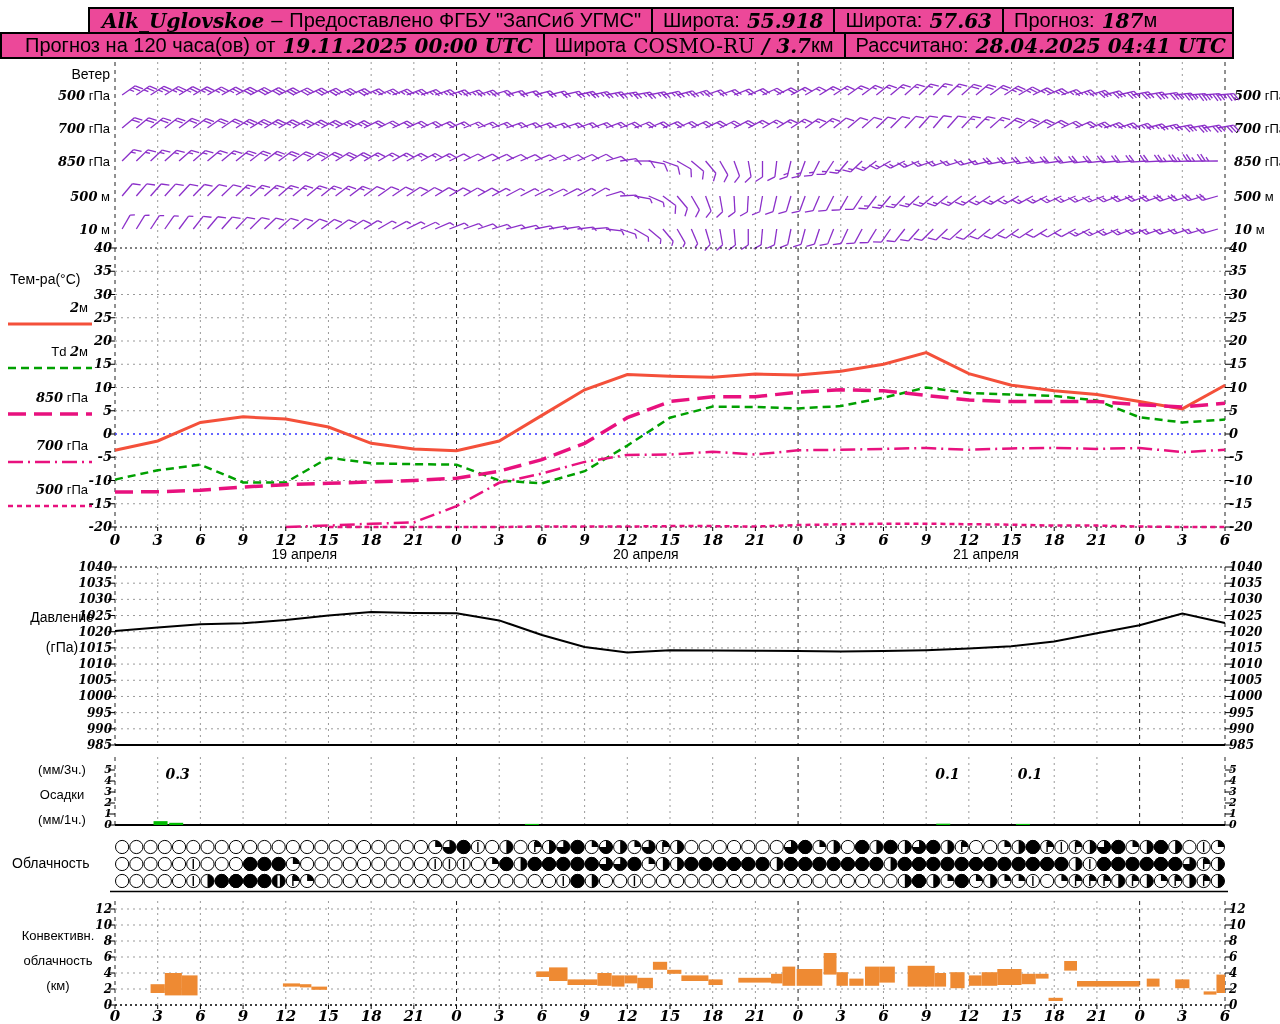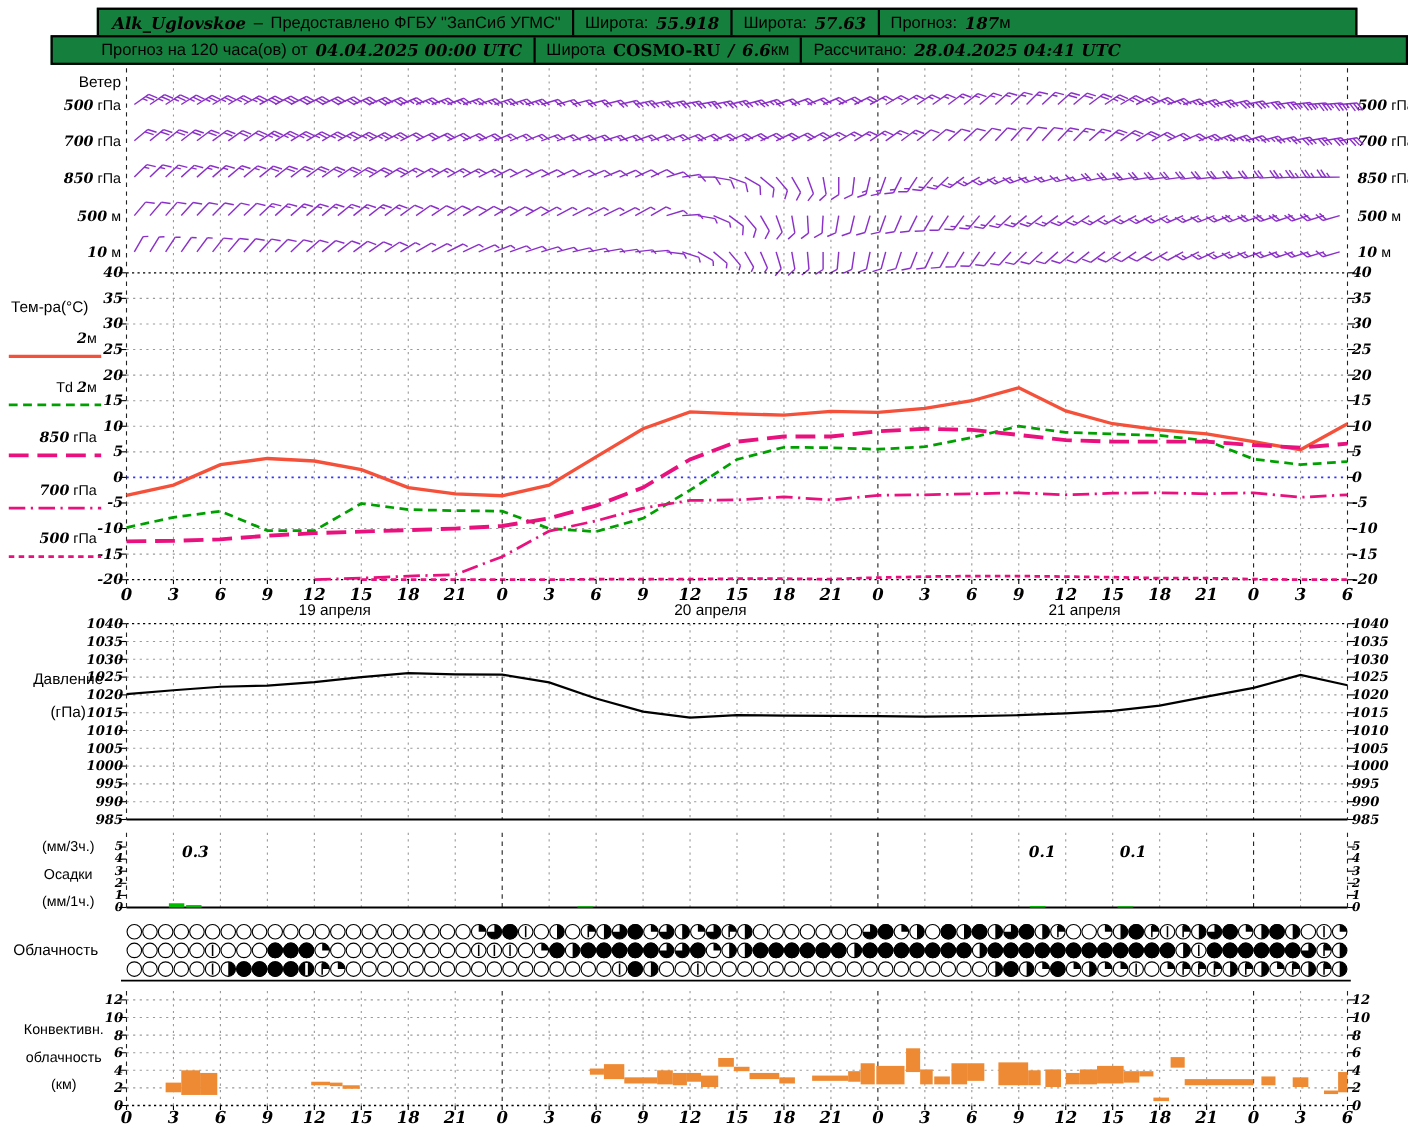--- a/index.html
+++ b/index.html
@@ -1,23 +1,23 @@
 <!DOCTYPE html>
 <html><head>
 <meta charset="utf-8">
 <style>
   html,body{margin:0;padding:0;background:#fff;}
   .app{position:relative;width:1280px;height:1024px;background:#fff;overflow:hidden;
        font-family:"Liberation Sans",sans-serif;color:#000;}
-  .hdr-row{position:absolute;border:2px solid #000;background:#15803d;display:flex;
-           align-items:center;font-size:15px;white-space:nowrap;box-sizing:border-box;}
+  .hdr-row{position:absolute;border:2px solid #000;background:#ec4899;display:flex;
+           align-items:center;font-size:20px;white-space:nowrap;box-sizing:border-box;}
   .hdr-row1{left:88px;top:7px;width:1146px;height:27px;padding-left:12px;}
-  .hdr-row2{left:0px;top:32px;width:1234px;height:27px;padding-left:44px;margin-left:46px;}
+  .hdr-row2{left:0px;top:32px;width:1234px;height:27px;padding-left:23px;}
   .val{font-family:"DejaVu Serif",serif;font-style:italic;font-weight:bold;}
-  .mdl{font-family:"DejaVu Serif",serif;font-weight:bold;text-align:right;}
+  .mdl{font-family:"DejaVu Serif",serif;font-weight:normal;text-align:right;}
   .sep{display:inline-block;align-self:stretch;border-left:2px solid #000;margin:0 10px;}
   .sp{display:inline-block;width:7px;}
   svg text{font-family:"Liberation Sans",sans-serif;fill:#000;}
   svg .num{font-family:"DejaVu Serif",serif;font-style:italic;font-weight:bold;}
 </style>
 </head>
 <body>
 
 <div class="app">
 
@@ -38,29 +38,29 @@
     <span class="sep"></span>
     <span>Прогноз:</span>
     <span class="sp"></span>
     <span class="val">187</span>
       <span>м</span>
   </div>
 
   <div class="hdr-row hdr-row2">
     <span>Прогноз на 120 часа(ов) от</span>
     <span class="sp"></span>
-    <span class="val">04.04.2025 00:00 UTC</span>
+    <span class="val">19.11.2025 00:00 UTC</span>
     <span class="sep"></span>
     <span>Широта</span>
     <span class="sp"></span>
     <span class="mdl">COSMO-RU</span>
     <span class="sp"></span>
     <span class="val">/</span>
     <span class="sp"></span>
-    <span class="val">6.6</span>
+    <span class="val">3.7</span>
       <span>км</span>
     <span class="sep"></span>
     <span>Рассчитано:</span>
     <span class="sp"></span>
     <span class="val">28.04.2025 04:41 UTC</span>
   </div>
 
   <svg id="chart" width="1280" height="1024" viewBox="0 0 1280 1024" style="position:absolute;left:0;top:0;">
       <g>
         <line x1="115" y1="62" x2="115" y2="245" stroke="#222" stroke-width="1" stroke-dasharray="4,4"></line>

